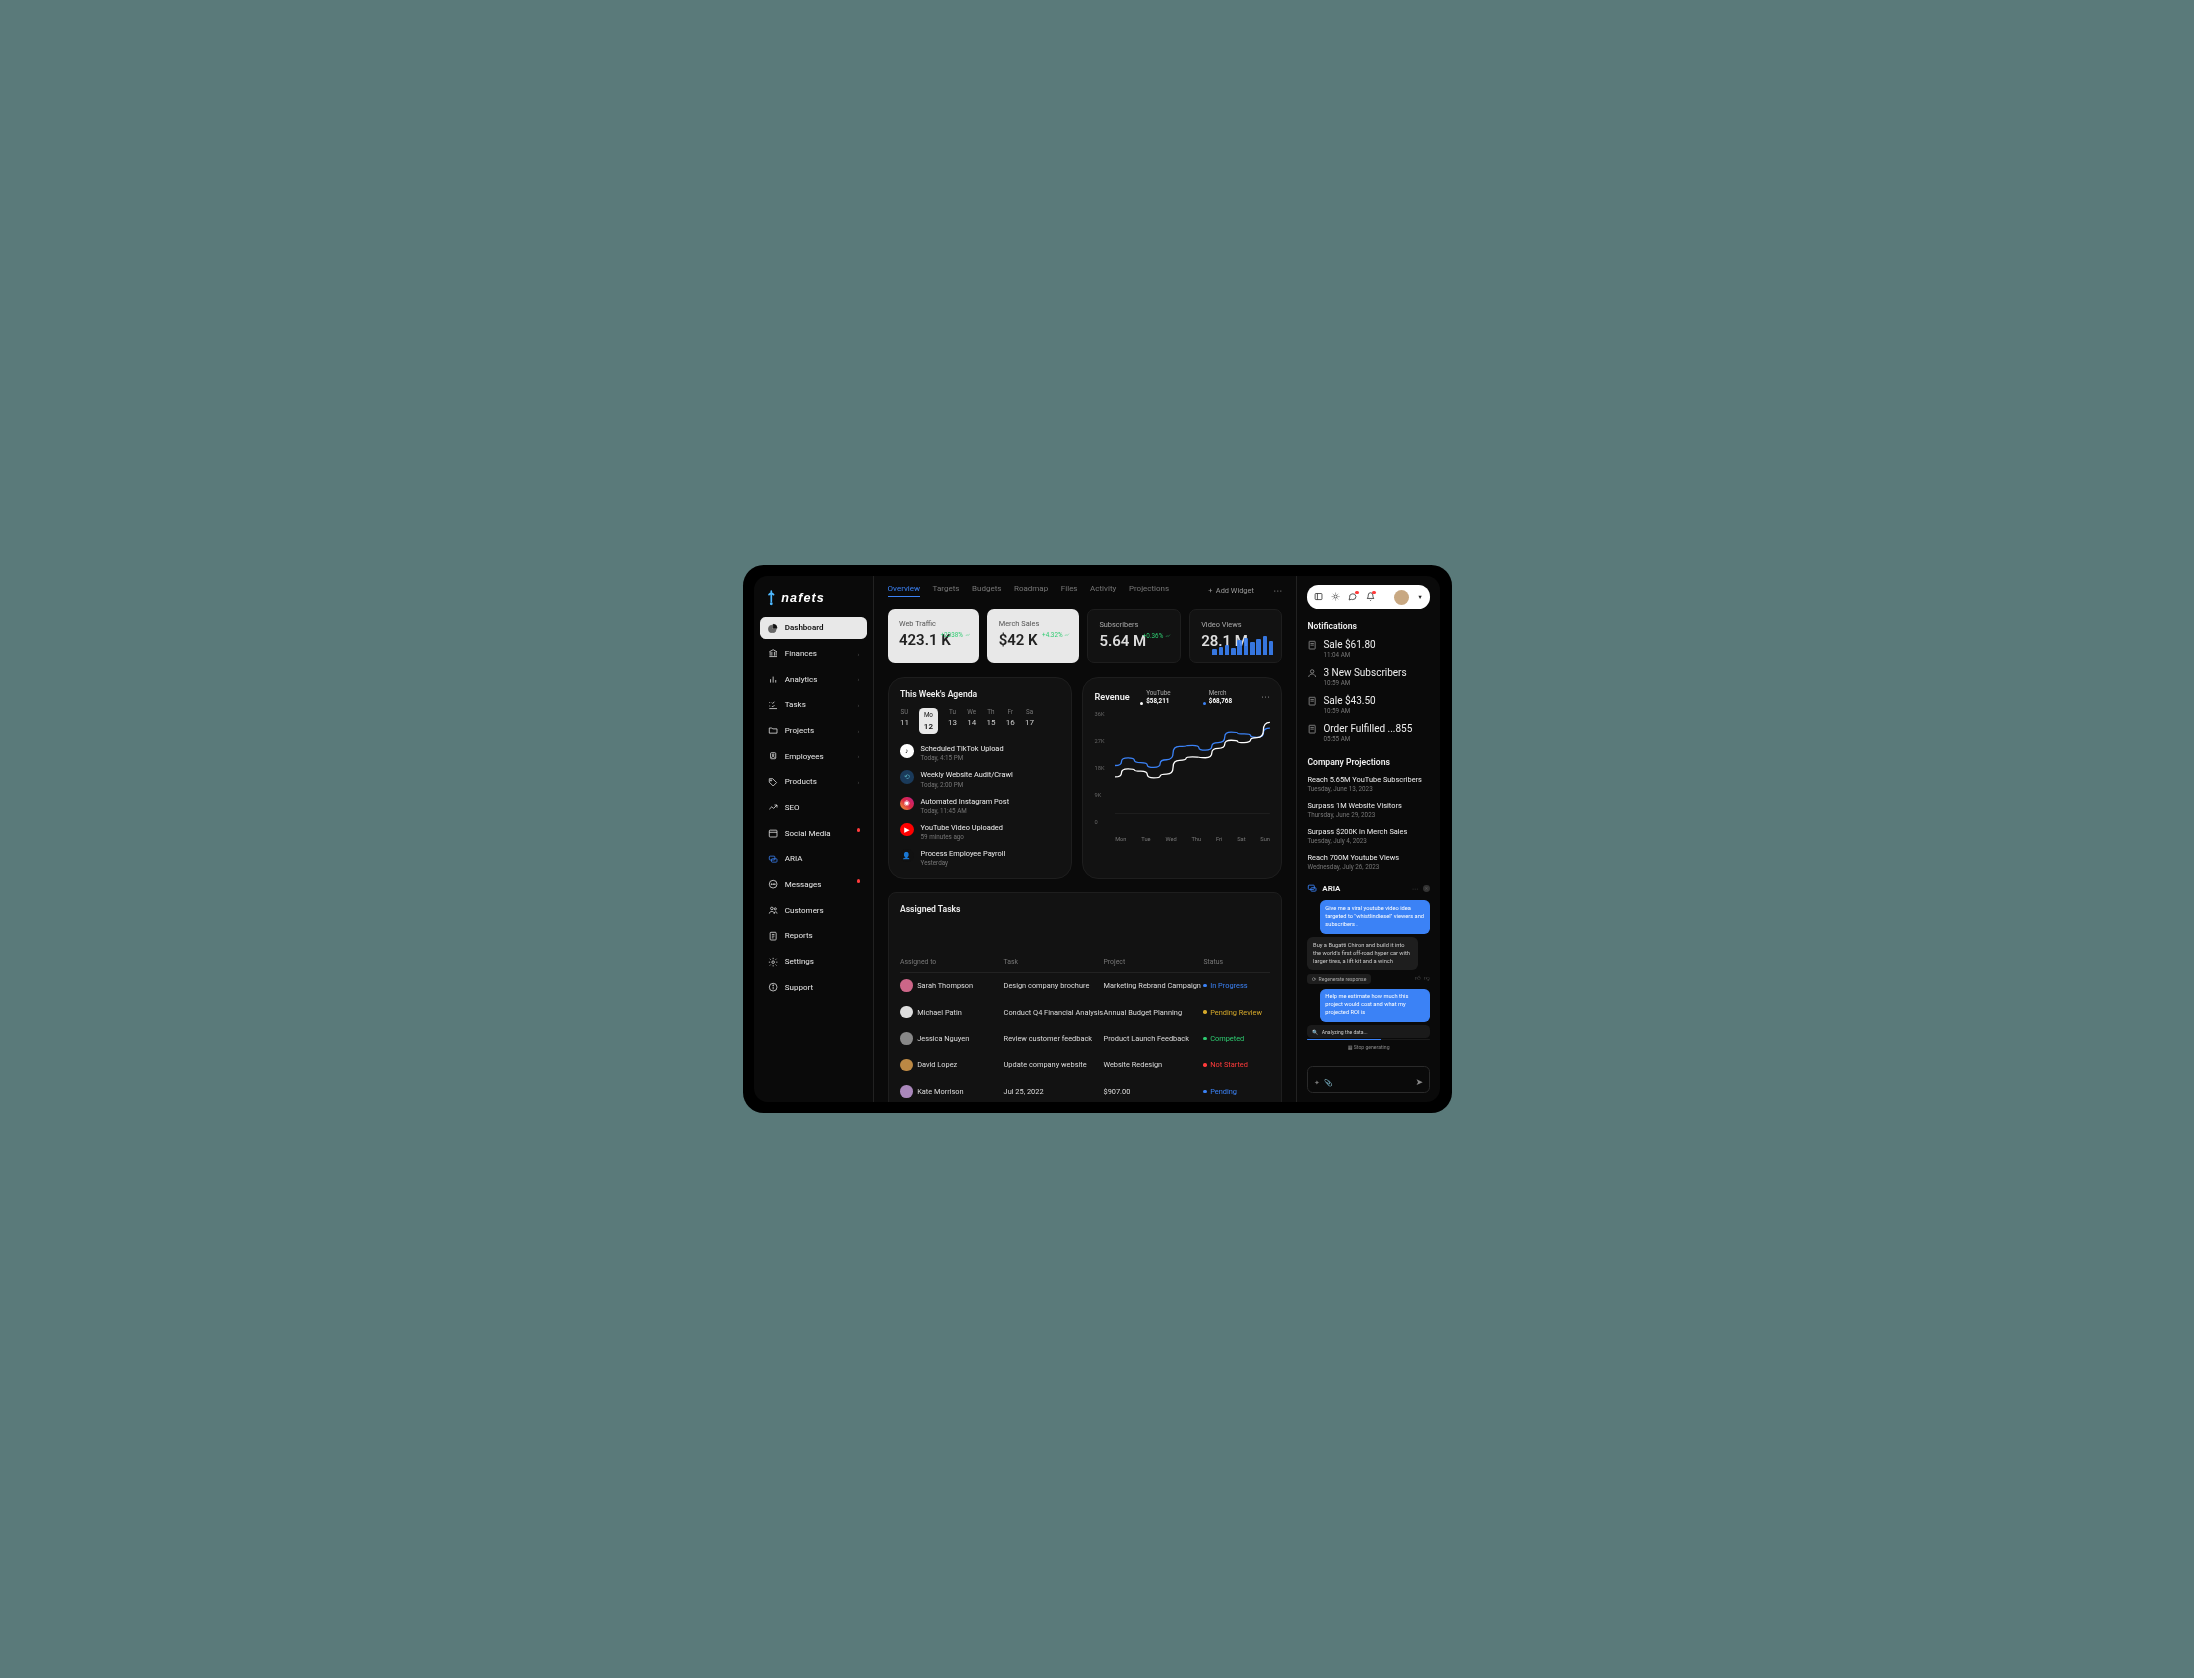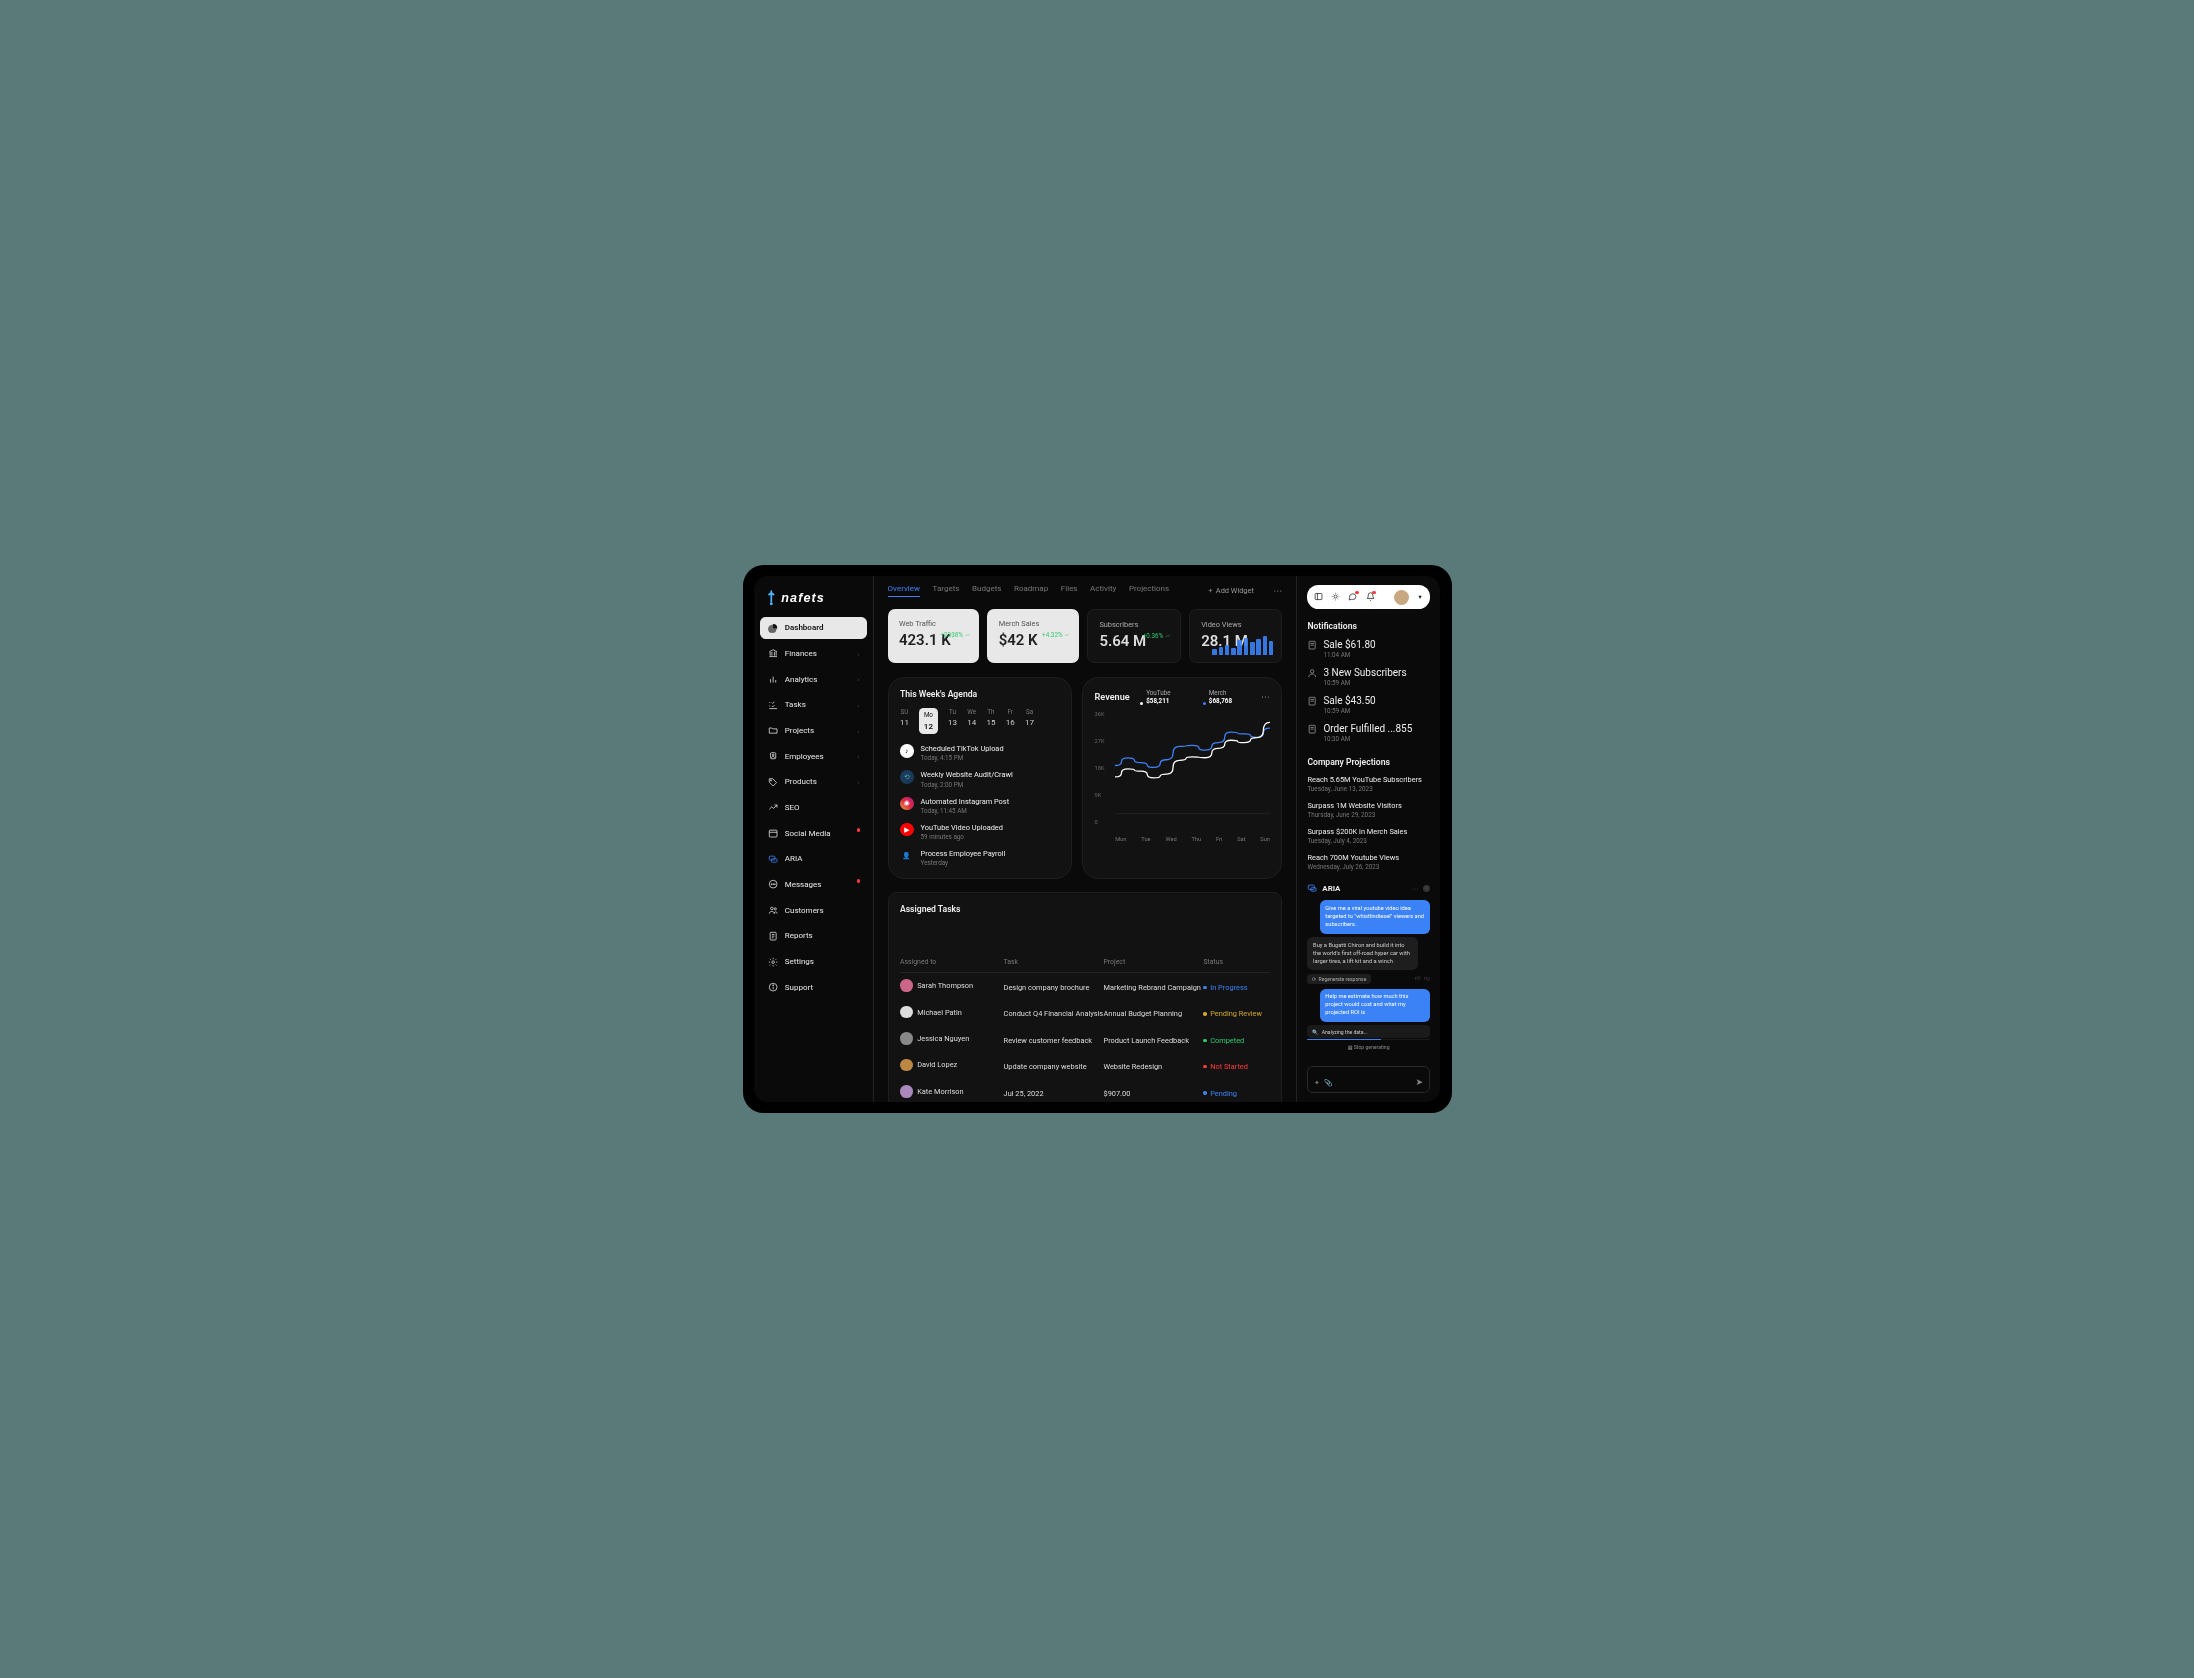--- a/index.html
+++ b/index.html
@@ -78,21 +78,21 @@
 .rev-more { color:#777; cursor:pointer; }
 .chart-area { position:relative; height:131px; margin-top:5.7px; }
 .y-axis { position:absolute; left:0; top:0; bottom:17px; display:flex; flex-direction:column; justify-content:space-between; font-size:5.7px; color:#666; }
 .x-axis { position:absolute; left:20.6px; right:0; bottom:0; display:flex; justify-content:space-between; font-size:5.7px; color:#777; }
 .chart-svg { position:absolute; left:20.6px; right:0; top:0; bottom:17px; }
 
 
 .tasks-panel { background:#121212; border:0.6px solid #1e1e1e; border-radius:8px; padding:11.4px; }
 .table { width:100%; }
 .table-header { display:flex; padding:4.6px 0 5.7px; border-bottom:0.6px solid #222; font-size:6.9px; color:#777;margin-top:39px; }
-.table-row { display:flex; padding:6.9px 0; font-size:7.4px; color:#ddd; align-items:flex-end; }
+.table-row { display:flex; padding:6.9px 0; font-size:7.4px; color:#ddd; align-items:center; }
 .col-assigned { width:28%; display:flex; align-items:center; gap:4.6px; }
 .col-task { width:27%; }
 .col-project { width:27%; }
 .col-status { width:18%; display:flex; align-items:center; gap:3.4px; }
 .avatar-sm { width:12.6px; height:12.6px; border-radius:50%; background:#555; flex-shrink:0; background-size:cover;}
 .status-dot { width:3.4px; height:3.4px; border-radius:50%; }
 
 
 .right { width:143px; padding:9.1px 10.3px; display:flex; flex-direction:column; overflow-y:auto; }
 .right-top { background:#fff; border-radius:11.4px; padding:4.6px 6.9px; display:flex; align-items:center; gap:8px; margin-bottom:11.4px; }
@@ -611,21 +611,21 @@
             </div>
   </div>
           <div class="notif-item">
     <span class="notif-icon"><svg viewBox="0 0 24 24" stroke="currentColor" fill="none" stroke-width="1.8">
                 <rect x="5" y="3" width="14" height="18" rx="1"></rect>
                 <line x1="8" y1="8" x2="16" y2="8"></line>
                 <line x1="8" y1="12" x2="16" y2="12"></line>
               </svg></span>
     <div>
               <div class="notif-title">Order Fulfilled ...855</div>
-              <div class="notif-time">10:30 AM</div>
+              <div class="notif-time">05:55 AM</div>
             </div>
   </div>
         </div>
 
     <div class="section-title">Company Projections</div>
     <div class="proj-list" id="proj-list">
           <div>
             <div class="proj-title">Reach 5.65M YouTube Subscribers</div>
             <div class="proj-date">Tuesday, June 13, 2023</div>
           </div>

